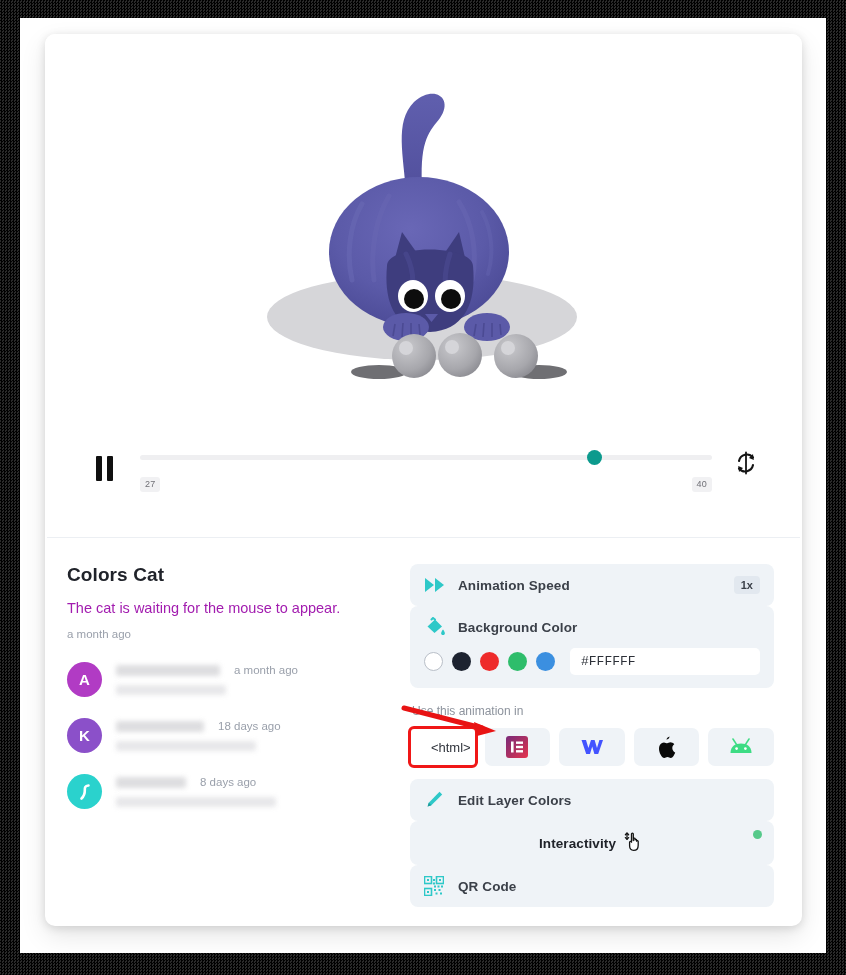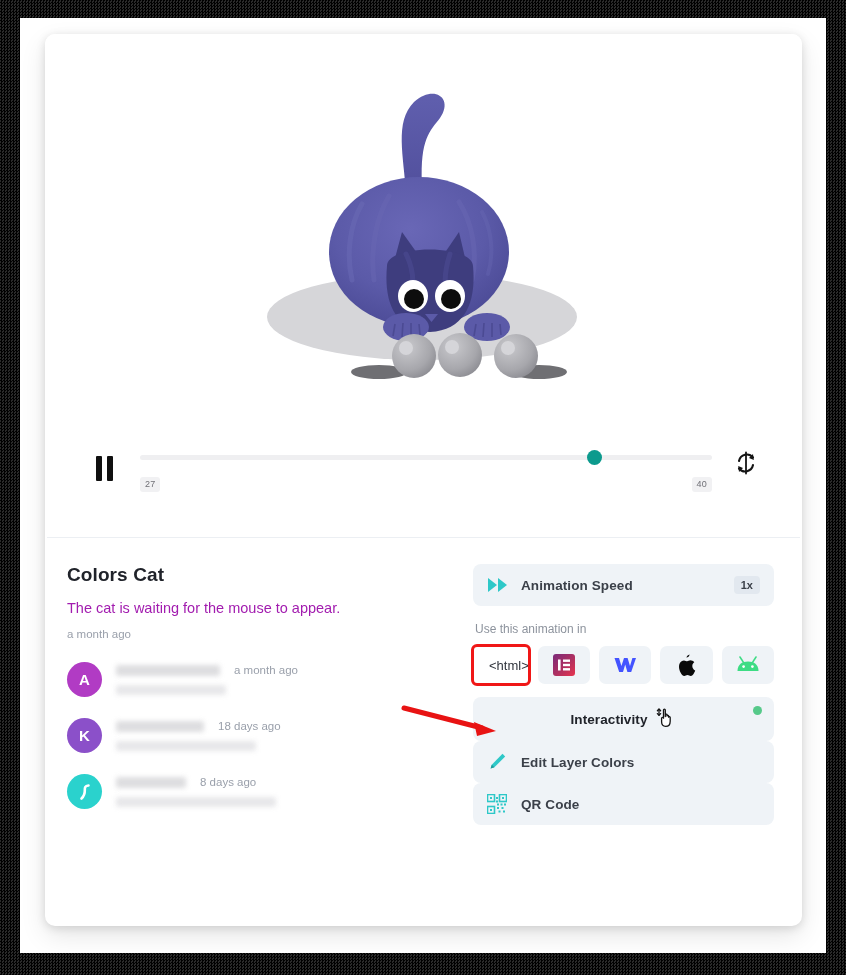--- a/index.html
+++ b/index.html
@@ -560,20 +560,40 @@
             <svg width="22" height="16" viewBox="0 0 22 16">
               <path d="M1 1 L10 8 L1 15 Z" fill="#2ec8c8"></path>
               <path d="M11 1 L20 8 L11 15 Z" fill="#2ec8c8"></path>
             </svg>
           </span>
           <span class="panel-label">Animation Speed</span>
           <span id="speed-value">1x</span>
         </div>
       </div>
 
+      <div class="panel" id="bg-panel">
+        <div class="panel-row">
+          <span class="panel-icon">
+            <svg width="22" height="20" viewBox="0 0 22 20">
+              <path d="M3.5 9.5 L11 2.5 L18 9.5 L10.5 16 Z" fill="#2ec8c8"></path>
+              <path d="M11 2.5 L9 1 L7.5 2.5" stroke="#2ec8c8" stroke-width="2" fill="none" stroke-linecap="round"></path>
+              <path d="M19 12.5 C 21.5 15.5, 21.5 18, 19 18 C 16.5 18, 16.5 15.5, 19 12.5 Z" fill="#2ec8c8"></path>
+            </svg>
+          </span>
+          <span class="panel-label">Background Color</span>
+        </div>
+        <div id="swatch-row">
+          <span class="swatch is-white" style="background:#ffffff"></span>
+          <span class="swatch" style="background:#1d2330"></span>
+          <span class="swatch" style="background:#ee2b2b"></span>
+          <span class="swatch" style="background:#2ebd6b"></span>
+          <span class="swatch" style="background:#3b8fe0"></span>
+          <input id="hex-input" type="text" value="#FFFFFF" style="">
+        </div>
+      </div>
 
       <div id="use-in-label">Use this animation in</div>
       <div id="platform-row">
         <div class="platform-btn selected" style="outline-color: rgb(240, 23, 23);">
           <span id="html-tag-text">&lt;html&gt;</span>
         </div>
         <div class="platform-btn">
           <svg width="22" height="22" viewBox="0 0 22 22">
             <defs>
               <linearGradient id="elemGrad" x1="0" y1="0" x2="1" y2="1">
@@ -607,20 +627,32 @@
           </svg>
         </div>
         <div class="platform-btn">
           <svg width="26" height="18" viewBox="0 0 26 18">
             <line x1="5" y1="1" x2="8.5" y2="6.5" stroke="#3ddc84" stroke-width="1.5" stroke-linecap="round"></line>
             <line x1="21" y1="1" x2="17.5" y2="6.5" stroke="#3ddc84" stroke-width="1.5" stroke-linecap="round"></line>
             <path d="M2.5 15 C 2.5 8.5, 7 5.4, 13 5.4 C 19 5.4, 23.5 8.5, 23.5 15 Z" fill="#3ddc84"></path>
             <circle cx="8.6" cy="10.6" r="1.35" fill="#ffffff"></circle>
             <circle cx="17.4" cy="10.6" r="1.35" fill="#ffffff"></circle>
           </svg>
+        </div>
+      </div>
+
+      <div class="panel">
+        <div class="panel-row">
+          <span class="panel-icon">
+            <svg width="20" height="20" viewBox="0 0 20 20">
+              <path d="M15.5 1.8 L18.2 4.5 L7.4 15.3 L3.6 16.5 L4.8 12.7 Z" fill="#2ec8c8"></path>
+              <path d="M4.8 12.7 L7.4 15.3 L3.6 16.5 Z" fill="#1e9a9a"></path>
+            </svg>
+          </span>
+          <span class="panel-label">Edit Layer Colors</span>
         </div>
       </div>
 
       <div class="panel" id="interactivity-panel">
         <div class="panel-row">
           <span id="interactivity-label">Interactivity</span>
           <span>
             <svg width="22" height="22" viewBox="0 0 22 22">
               <path d="M4 3.5 L4 9" stroke="#141414" stroke-width="1.3" fill="none" stroke-linecap="round"></path>
               <path d="M2.4 4.8 L4 3 L5.6 4.8" stroke="#141414" stroke-width="1.3" fill="none" stroke-linecap="round" stroke-linejoin="round"></path>
@@ -629,32 +661,20 @@
                        L10.3 8.8 C 10.3 7.8, 12 7.8, 12 8.8 L12 10
                        C 12 9.2, 13.6 9.2, 13.6 10 L13.6 11.2
                        C 13.6 10.5, 15.2 10.5, 15.2 11.4 L15.2 15.2
                        C 15.2 18.6, 13.2 20.4, 10.6 20.4
                        C 8 20.4, 6.6 18.6, 6.6 15.8 L6.6 12.2
                        C 6.6 11, 8.3 11, 8.5 12.2 Z" fill="#ffffff" stroke="#141414" stroke-width="1.3" stroke-linejoin="round"></path>
             </svg>
           </span>
         </div>
         <div id="interactivity-dot" style="background: rgb(86, 201, 138);"></div>
-      </div>
-
-      <div class="panel">
-        <div class="panel-row">
-          <span class="panel-icon">
-            <svg width="20" height="20" viewBox="0 0 20 20">
-              <path d="M15.5 1.8 L18.2 4.5 L7.4 15.3 L3.6 16.5 L4.8 12.7 Z" fill="#2ec8c8"></path>
-              <path d="M4.8 12.7 L7.4 15.3 L3.6 16.5 Z" fill="#1e9a9a"></path>
-            </svg>
-          </span>
-          <span class="panel-label">Edit Layer Colors</span>
-        </div>
       </div>
 
       <div class="panel">
         <div class="panel-row">
           <span class="panel-icon">
             <svg width="20" height="20" viewBox="0 0 20 20">
               <rect x="0.5" y="0.5" width="7" height="7" fill="none" stroke="#2ec8c8" stroke-width="1.6"></rect>
               <rect x="3" y="3" width="2" height="2" fill="#2ec8c8"></rect>
               <rect x="12.5" y="0.5" width="7" height="7" fill="none" stroke="#2ec8c8" stroke-width="1.6"></rect>
               <rect x="15" y="3" width="2" height="2" fill="#2ec8c8"></rect>

